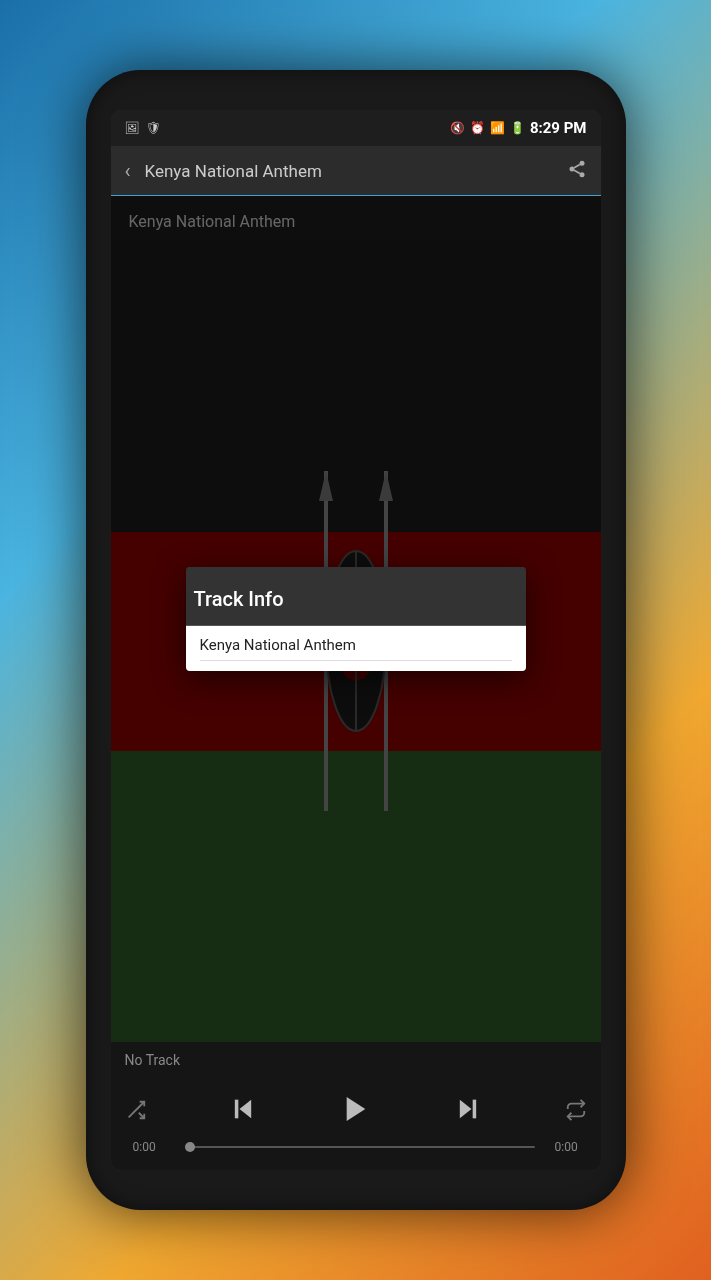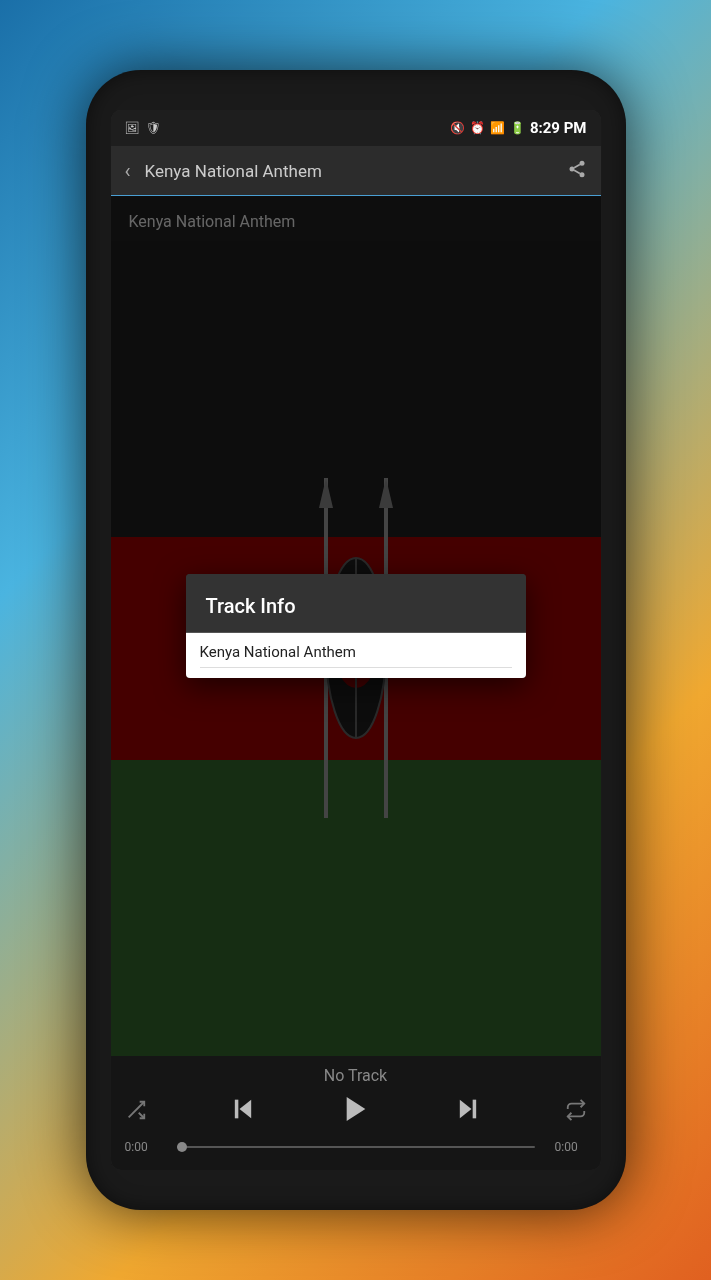--- a/index.html
+++ b/index.html
@@ -171,21 +171,21 @@
 
     .dialog {
       width: 340px;
       background: #333;
       border-radius: 4px;
       overflow: hidden;
       box-shadow: 0 8px 30px rgba(0,0,0,0.6);
     }
 
     .dialog-title {
-      padding: 20px 20px 14px;
+      padding: 20px 8px 14px;
       color: #fff;
       font-size: 20px;
       font-weight: 500;
       background: #333;
       border-bottom: 1px solid #555;
     }
 
     .dialog-field-container {
       background: #fff;
       padding: 10px 14px 10px;
@@ -224,23 +224,22 @@
 
     
     .player-bar {
       background: rgba(20,20,20,0.95);
       padding: 10px 14px 16px;
       flex-shrink: 0;
     }
 
     .no-track-label {
       color: #888;
-      font-size: 16px;
-      margin-bottom: 8px;
-      text-align: center;
+      font-size: 14px;
+      margin-bottom: 25px;
     }
 
     .controls-row {
       display: flex;
       align-items: center;
       justify-content: space-between;
       margin-bottom: 8px;
     }
 
     .ctrl-icon {
@@ -253,20 +252,21 @@
       color: #bbb;
       font-size: 28px;
       cursor: pointer;
     }
 
     .time-row {
       display: flex;
       justify-content: space-between;
       align-items: center;
       gap: 20px;
+      margin-left: 8px;
     }
 
     .time-text {
       color: #888;
       font-size: 12px;
       min-width: 32px;
     }
 
     .progress-bar {
       flex: 1;

